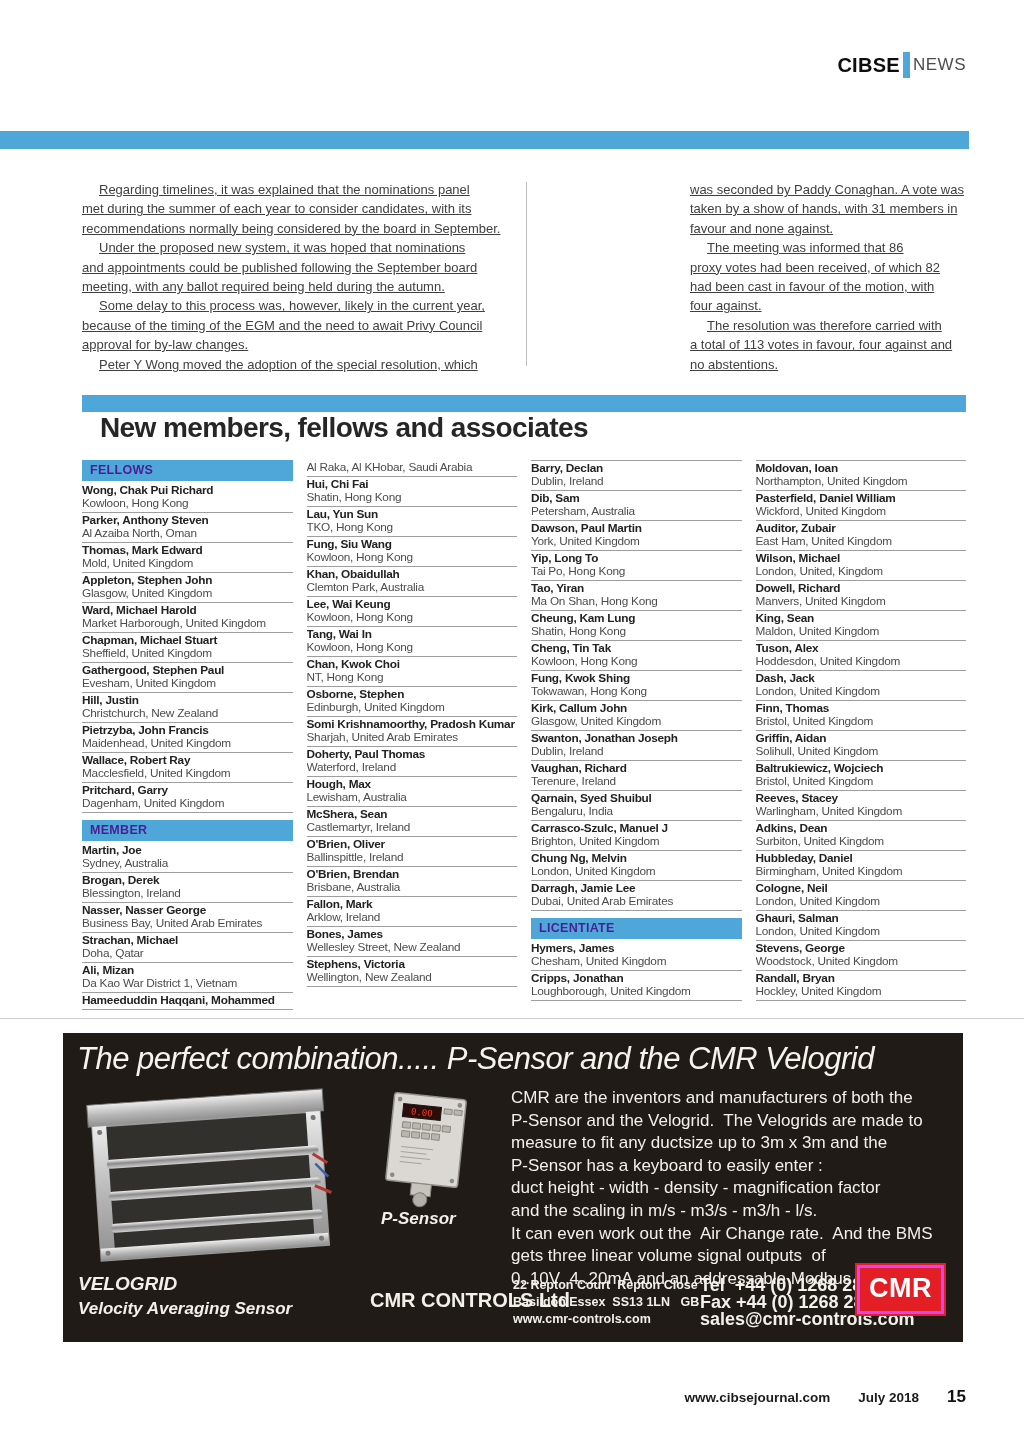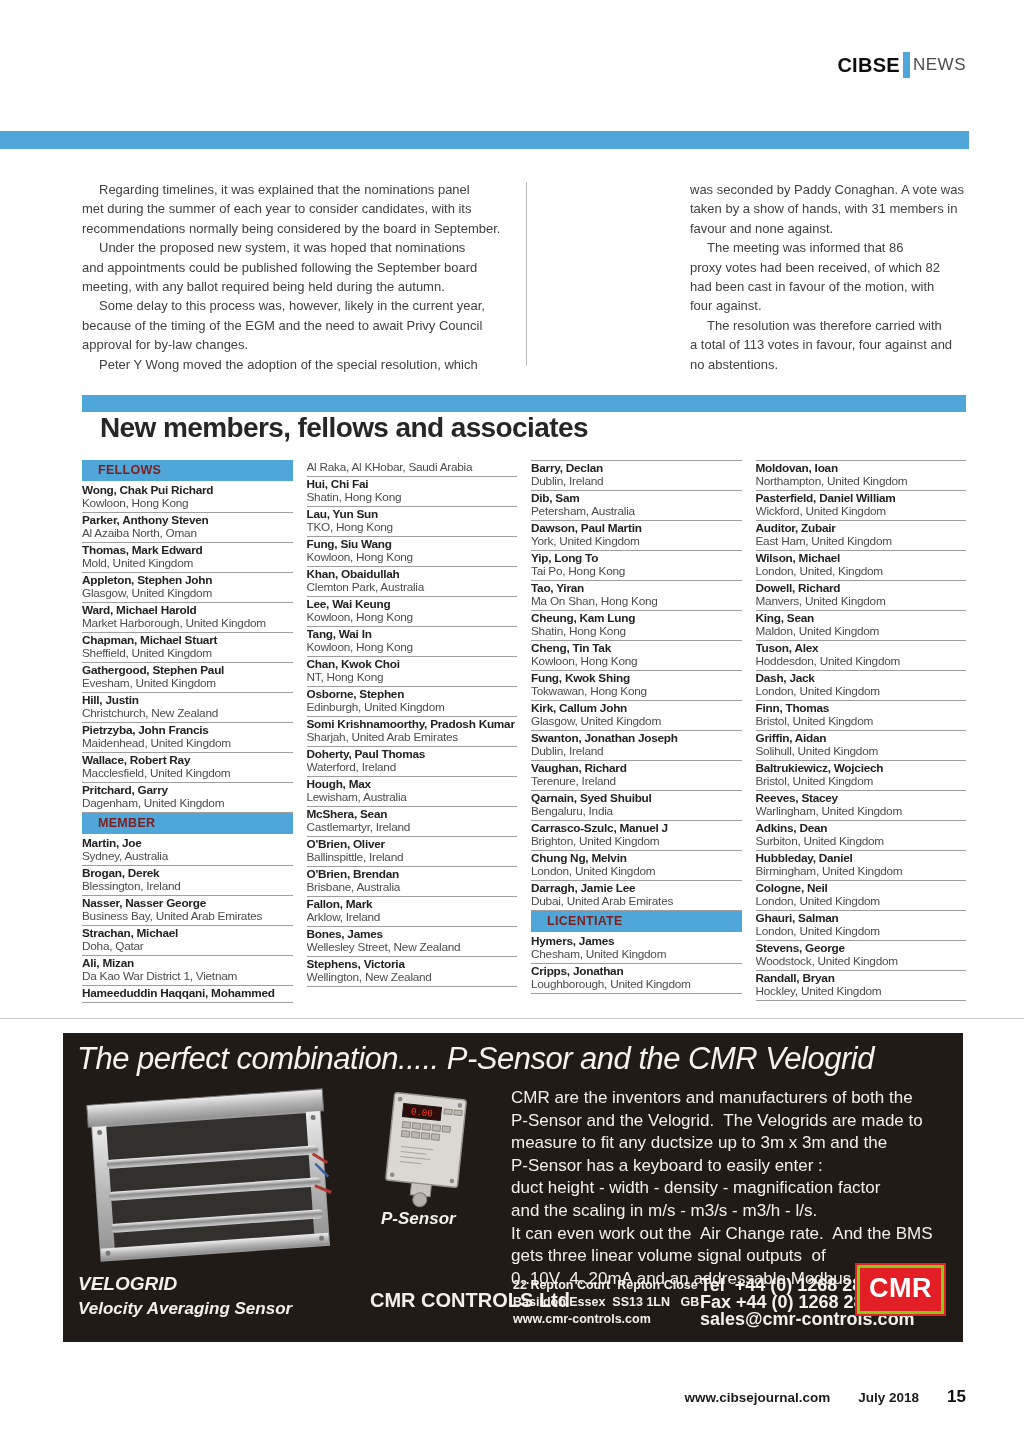--- a/index.html
+++ b/index.html
@@ -12,53 +12,53 @@
   .masthead .brand{font-size:20px;font-weight:bold;letter-spacing:.3px;color:#0d0d0d;}
   .masthead .sep{width:7px;height:26px;background:var(--accent,#4fa7d9);}
   .masthead .section{font-size:17px;color:#4d4d4d;letter-spacing:.5px;}
   .rule-top{position:absolute;left:0;top:131px;width:969px;height:18px;background:var(--accent,#4fa7d9);}
   
   .article{position:absolute;left:82px;top:180px;width:884px;height:200px;}
   .article-col{position:absolute;top:0;}
   #article-left{left:0;width:452px;}
   #article-right{left:608px;width:282px;}
   .article .divider{position:absolute;left:444px;top:2px;width:1px;height:184px;background:#bdbdbd;}
-  .para{margin:0;font-size:13px;line-height:19.4px;color:#3f3f3f;white-space:pre-line;}
+  .para{margin:0;font-size:13px;line-height:19.4px;color:#3f3f3f;white-space:pre-line;text-decoration:underline;}
   .para.indent{text-indent:17px;}
   
   .section-bar{position:absolute;left:82px;top:395px;width:884px;height:17px;background:var(--accent,#4fa7d9);}
   .section-title{position:absolute;left:100px;top:412px;margin:0;font-size:28px;font-weight:bold;
     letter-spacing:-.6px;color:#262626;}
   .member-cols{position:absolute;left:82px;top:460px;width:884px;display:flex;gap:14px;}
   .m-col{flex:1;min-width:0;}
-  .m-header{background:var(--accent,#4fa7d9);color:#7f1d1d;font-weight:bold;font-size:12.5px;
-    letter-spacing:.3px;padding:3px 16px 4px;margin-bottom:2px;}
+  .m-header{background:var(--accent,#4fa7d9);color:#4c1d95;font-weight:bold;font-size:12.5px;
+    letter-spacing:.3px;padding:3px 8px 4px;margin-bottom:2px;}
   .m-header + .m-entry{border-top:none;}
-  .m-col .m-header:not(:first-child){}
+  .m-col .m-header:not(:first-child){margin-top:7px;}
   .m-entry{padding:1px 0 2px;border-bottom:1px solid #9e9e9e;overflow:hidden;}
   #mcol-2 > .m-entry:first-child, #mcol-3 > .m-entry:first-child{border-top:1px solid #9e9e9e;}
   .m-name{font-weight:bold;font-size:11.8px;line-height:13px;color:#222222;letter-spacing:-.25px;white-space:nowrap;}
   .m-loc{font-size:11.8px;line-height:13px;color:#4c4c4c;letter-spacing:-.25px;white-space:nowrap;}
   
   .ad-rule{position:absolute;left:0;top:1018px;width:1024px;height:1px;background:#cccccc;}
   .ad{position:absolute;left:63px;top:1033px;width:900px;height:309px;background:var(--ad-bg,#201b17);color:#f3f0ea;}
   .ad-headline{position:absolute;left:14px;top:8px;margin:0;font-size:31px;font-style:italic;
     font-weight:normal;letter-spacing:-.5px;white-space:nowrap;color:#f6f3ed;}
   .velogrid-img{position:absolute;left:15px;top:50px;}
   .psensor-img{position:absolute;left:310px;top:58px;}
   .psensor-label{position:absolute;left:318px;top:176px;font-size:17px;font-weight:bold;font-style:italic;}
   .velogrid-label{position:absolute;left:15px;top:240px;font-size:19px;font-weight:bold;font-style:italic;}
   .velogrid-sublabel{position:absolute;left:15px;top:266px;font-size:17px;font-weight:bold;font-style:italic;}
   .ad-copy{position:absolute;left:448px;top:54px;margin:0;font-size:17px;line-height:22.6px;
     white-space:pre;color:#f3f0ea;}
   .ad-company{position:absolute;left:264px;top:256px;font-size:20px;font-weight:bold;white-space:nowrap;margin-left:43px;}
   .ad-address{position:absolute;left:450px;top:244px;font-size:12.5px;font-weight:bold;line-height:17px;white-space:pre;}
   .ad-contact{position:absolute;left:637px;top:244px;font-size:18px;font-weight:bold;line-height:17px;white-space:pre;}
   .cmr-logo{position:absolute;right:17px;top:230px;border:2px solid var(--logo-red,#e31e24);
-    background:#84cc16;padding:3px;}
+    background:#d946ef;padding:3px;}
   .cmr-logo-inner{background:var(--logo-red,#e31e24);color:#ffffff;font-weight:bold;
     font-size:27px;letter-spacing:.5px;padding:5px 9px 7px;}
   
   .page-footer{position:absolute;right:58px;top:1387px;display:flex;align-items:baseline;gap:28px;}
   .page-footer .site,.page-footer .issue{font-size:13.5px;font-weight:bold;color:#1b1b1b;}
   .page-footer .pageno{font-size:17px;font-weight:bold;color:#111111;}
 </style>
 </head>
 <body>
 

